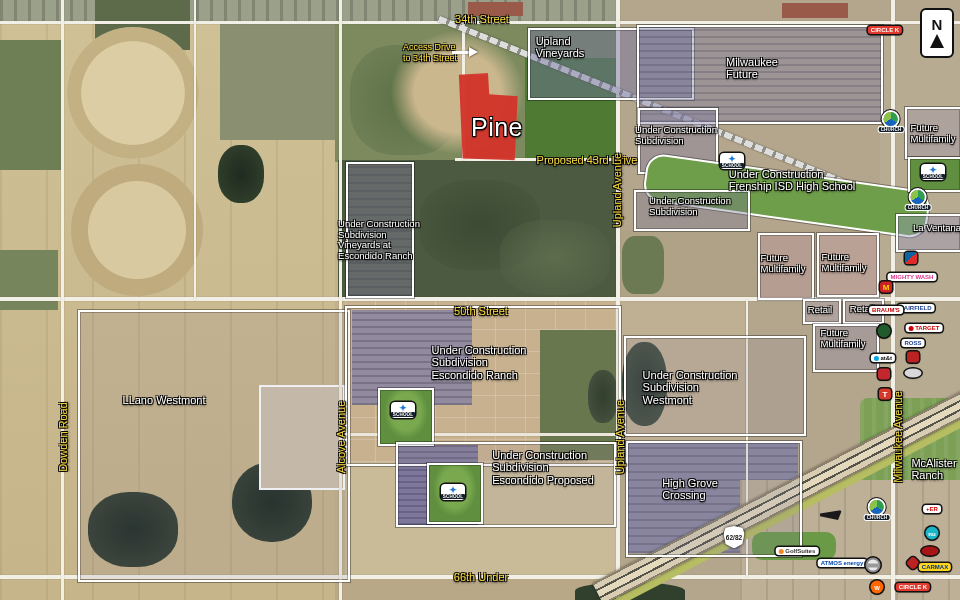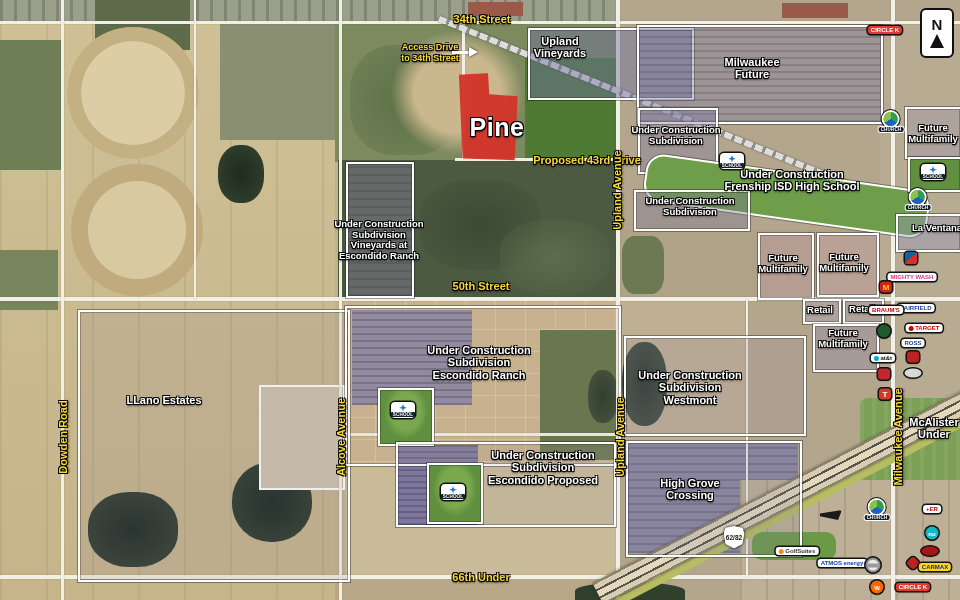--- a/index.html
+++ b/index.html
@@ -1,22 +1,22 @@
 <!DOCTYPE html>
 <html><head>
 <meta charset="utf-8">
 <style>
   html,body{margin:0;padding:0;background:#222;}
   #canvas{position:relative;width:960px;height:600px;overflow:hidden;
     background:#c2b28c;font-family:"Liberation Sans",sans-serif;}
   .t{position:absolute;}
   .road{position:absolute;background:#f2efe6;box-shadow:0 0 1px rgba(60,50,30,.6);}
   .outline{position:absolute;border:2.5px solid #fff;box-shadow:0 0 0 1px rgba(0,0,0,.35), inset 0 0 0 1px rgba(0,0,0,.25);}
-  .lbl{position:absolute;transform:translate(-50%,-50%);color:#fff;font-weight:bold;
-    font-size:11px;line-height:1.12;text-align:center;white-space:nowrap;z-index:7;
+  .lbl{position:absolute;transform:translate(-50%,-50%);color:#fff;font-weight:normal;
+    font-size:11px;line-height:1.12;text-align:left;white-space:nowrap;z-index:7;
     text-shadow:-1px -1px 0 #000,1px -1px 0 #000,-1px 1px 0 #000,1px 1px 0 #000,0 2px 2px rgba(0,0,0,.75);}
   .street{color:#f8d836;}
   .vert{writing-mode:vertical-rl;transform:translate(-50%,-50%) rotate(180deg);}
   .small{font-size:9.5px;}
   .site-label{font-size:25px;letter-spacing:.5px;z-index:8;}
   .access{font-size:9px;line-height:1.2;z-index:8;}
   .badge{position:absolute;transform:translate(-50%,-50%);display:flex;align-items:center;justify-content:center;
     background:#fff;border-radius:3px;box-shadow:0 0 0 1.5px #111,0 1px 2px rgba(0,0,0,.6);
     font-weight:bold;font-size:6px;z-index:8;white-space:nowrap;}
   .badge .dot{display:inline-block;width:5px;height:5px;border-radius:50%;margin-right:1.5px;}
@@ -148,21 +148,21 @@
   <div class="arrow-head"></div>
 
   <div id="north">
     <div class="n">N</div>
     <div class="tri"></div>
   </div>
 
   <div id="labels-layer" style="position:absolute;inset:0;z-index:6;">
       <div class="lbl street" style="left: 482px; top: 19px;">34th Street</div>
       <div class="lbl street" style="left: 567px; top: 160px; margin-left: 20px;">Proposed 43rd Drive</div>
-      <div class="lbl street" style="left: 481px; top: 286px;">50th Street</div>
+      <div class="lbl street" style="left: 481px; top: 311px;">50th Street</div>
       <div class="lbl street" style="left: 481px; top: 577px;">66th Under</div>
       <div class="lbl street vert" style="left: 617px; top: 190px;">Upland Avenue</div>
       <div class="lbl street vert" style="left: 620px; top: 437px;">Upland Avenue</div>
       <div class="lbl street vert" style="left: 341px; top: 437px;">Alcove Avenue</div>
       <div class="lbl street vert" style="left: 63px; top: 437px;">Dowden Road</div>
       <div class="lbl street vert" style="left: 898px; top: 437px;">Milwaukee Avenue</div>
       <div class="lbl area" style="left: 560px; top: 47px;">
         <div>Upland</div>
         <div>Vineyards</div>
       </div>
@@ -207,44 +207,44 @@
         <div>Retail</div>
       </div>
       <div class="lbl area small" style="left: 862px; top: 309px;">
         <div>Retail</div>
       </div>
       <div class="lbl area small" style="left: 843px; top: 339px;">
         <div>Future</div>
         <div>Multifamily</div>
       </div>
       <div class="lbl area" style="left: 164px; top: 400px;">
-        <div>LLano Estates</div>
+        <div>LLano Westmont</div>
       </div>
       <div class="lbl area" style="left: 479px; top: 362px;">
         <div>Under Construction</div>
         <div>Subdivision</div>
         <div>Escondido Ranch</div>
       </div>
       <div class="lbl area" style="left: 690px; top: 387px;">
         <div>Under Construction</div>
         <div>Subdivision</div>
         <div>Westmont</div>
       </div>
       <div class="lbl area" style="left: 543px; top: 467px;">
         <div>Under Construction</div>
         <div>Subdivision</div>
         <div>Escondido Proposed</div>
       </div>
       <div class="lbl area" style="left: 690px; top: 489px;">
         <div>High Grove</div>
         <div>Crossing</div>
       </div>
-      <div class="lbl area" style="left: 934px; top: 428px;">
+      <div class="lbl area" style="left: 934px; top: 469px;">
         <div>McAlister</div>
-        <div>Under</div>
+        <div>Ranch</div>
       </div>
       <div class="badge " style="padding: 1px 3px; background: rgb(224, 58, 47); color: rgb(255, 255, 255); left: 885px; top: 30px;">CIRCLE K</div>
       <div class="badge stack" style="left: 891px; top: 122px;">
         <div class="church-globe"></div>
         <div class="band">CHURCH</div>
       </div>
       <div class="badge stack" style="left: 918px; top: 200px;">
         <div class="church-globe"></div>
         <div class="band">CHURCH</div>
       </div>

